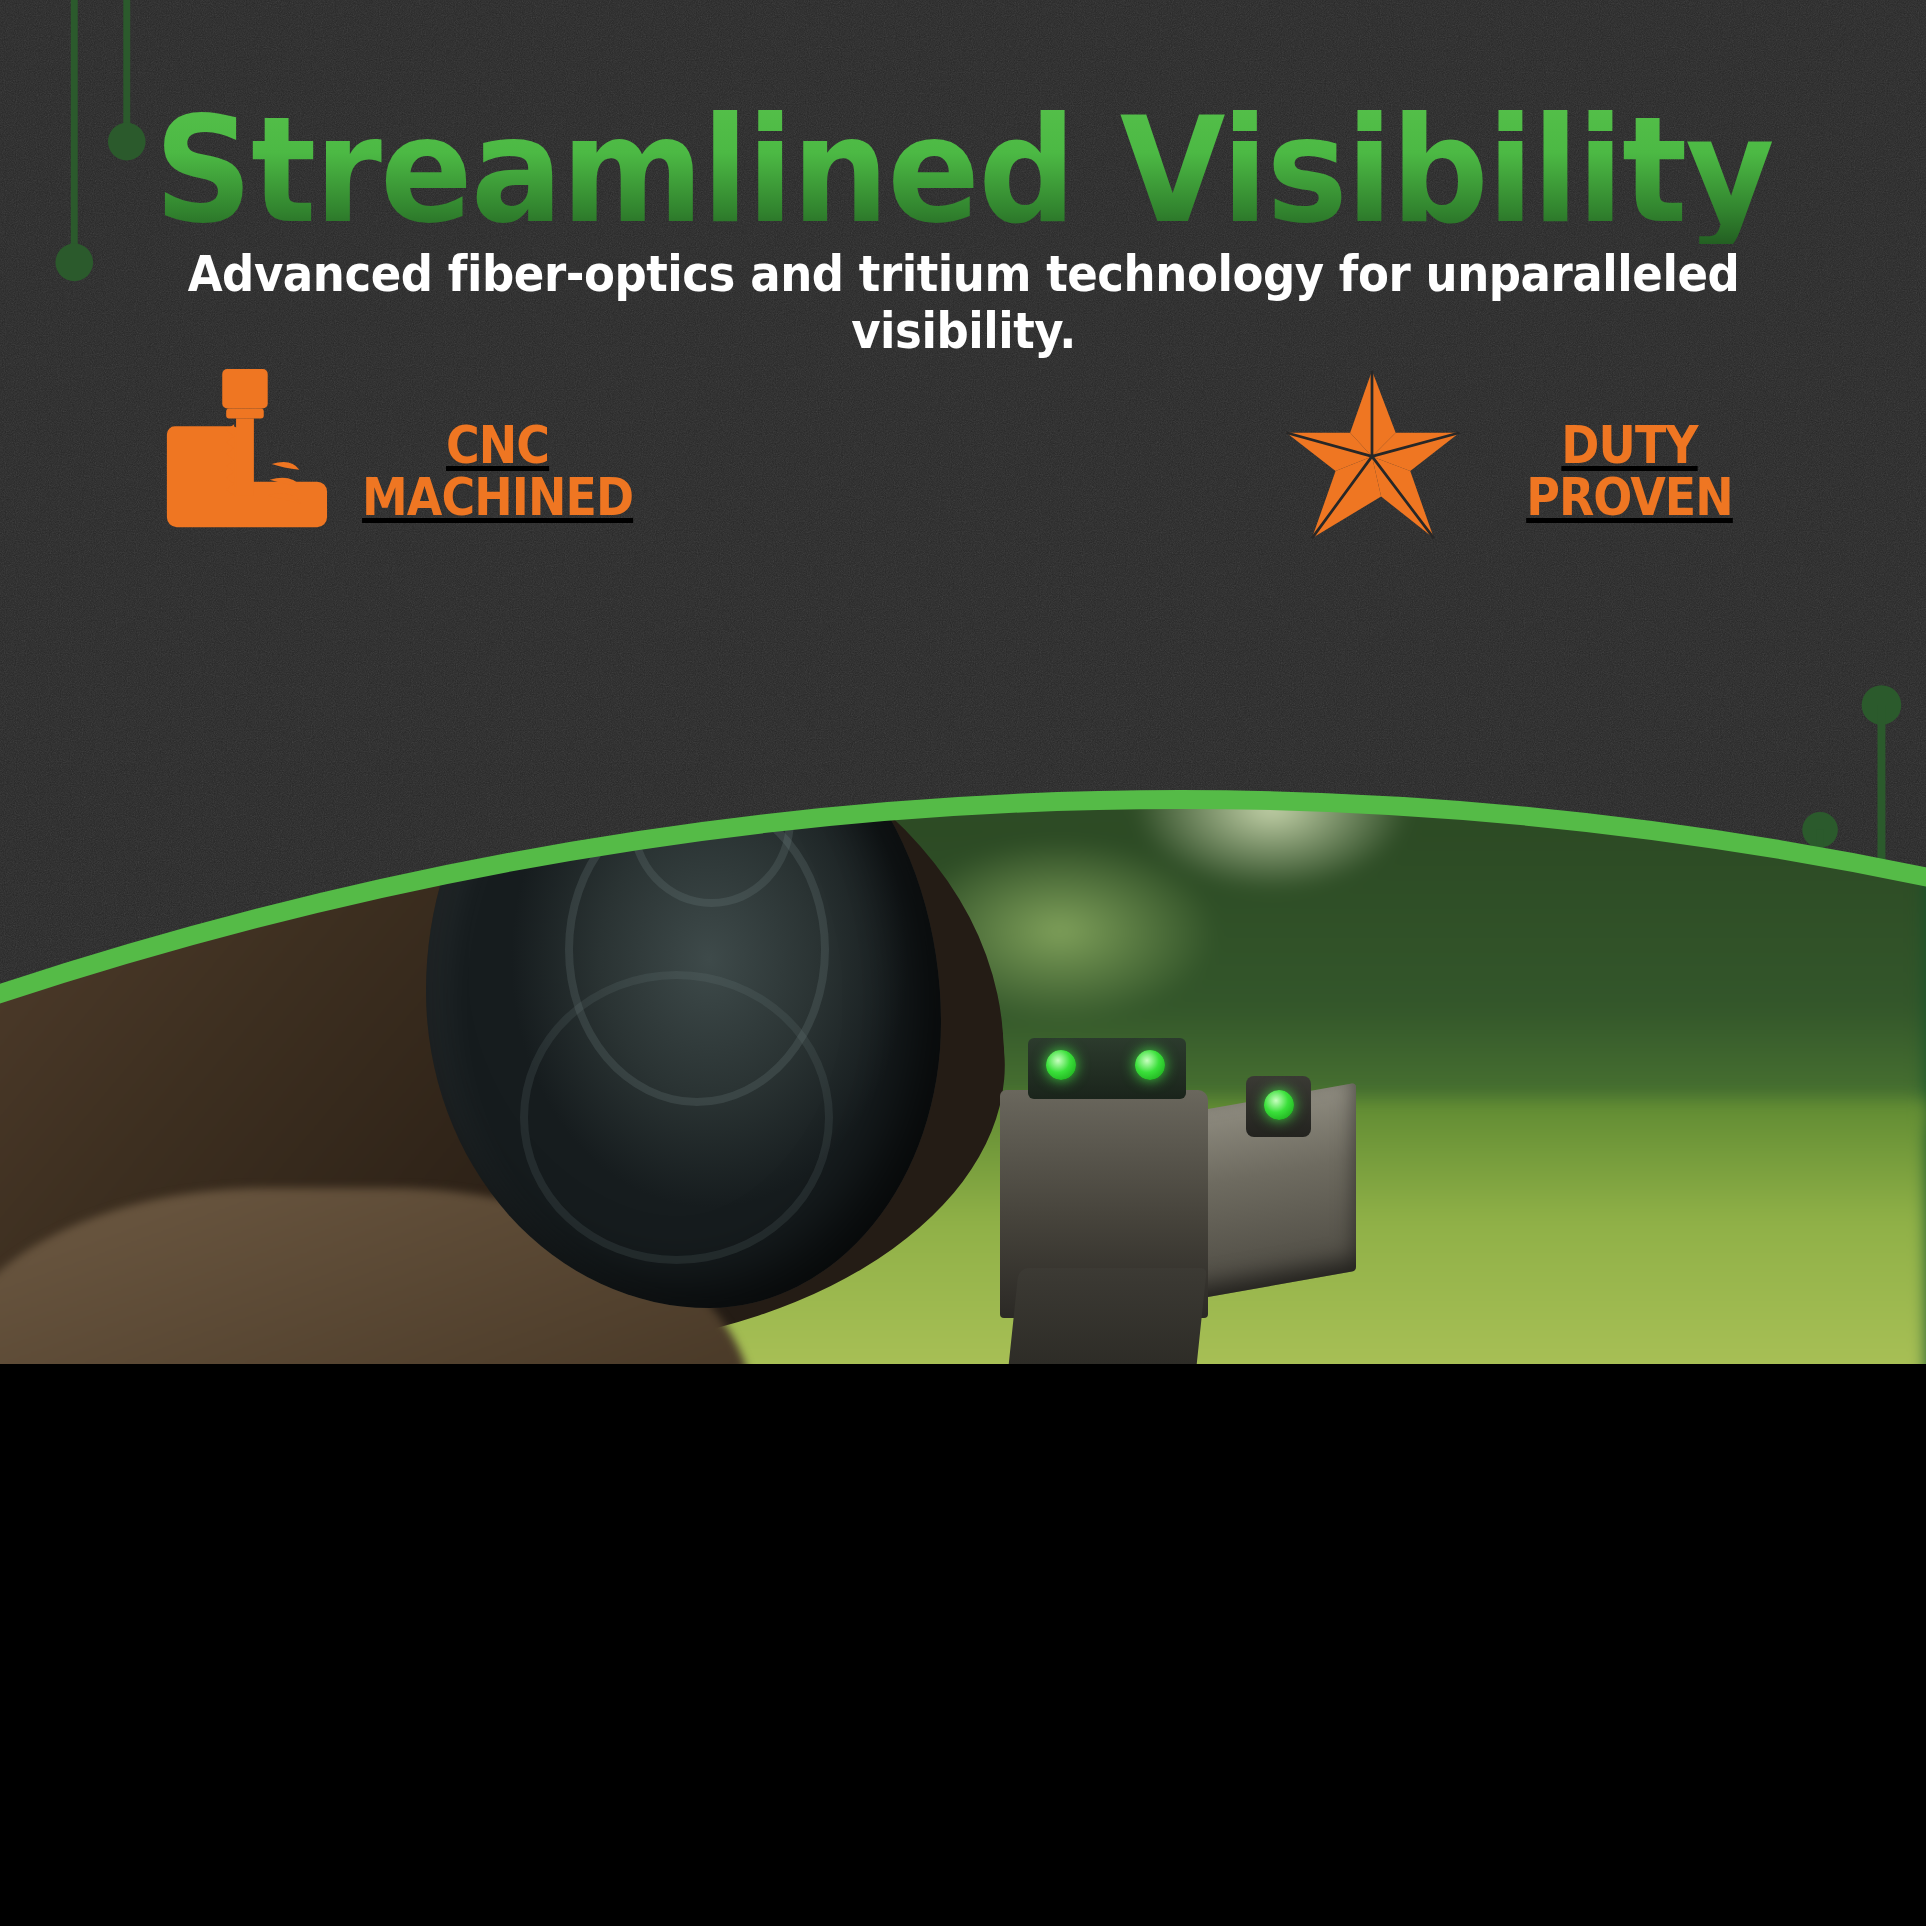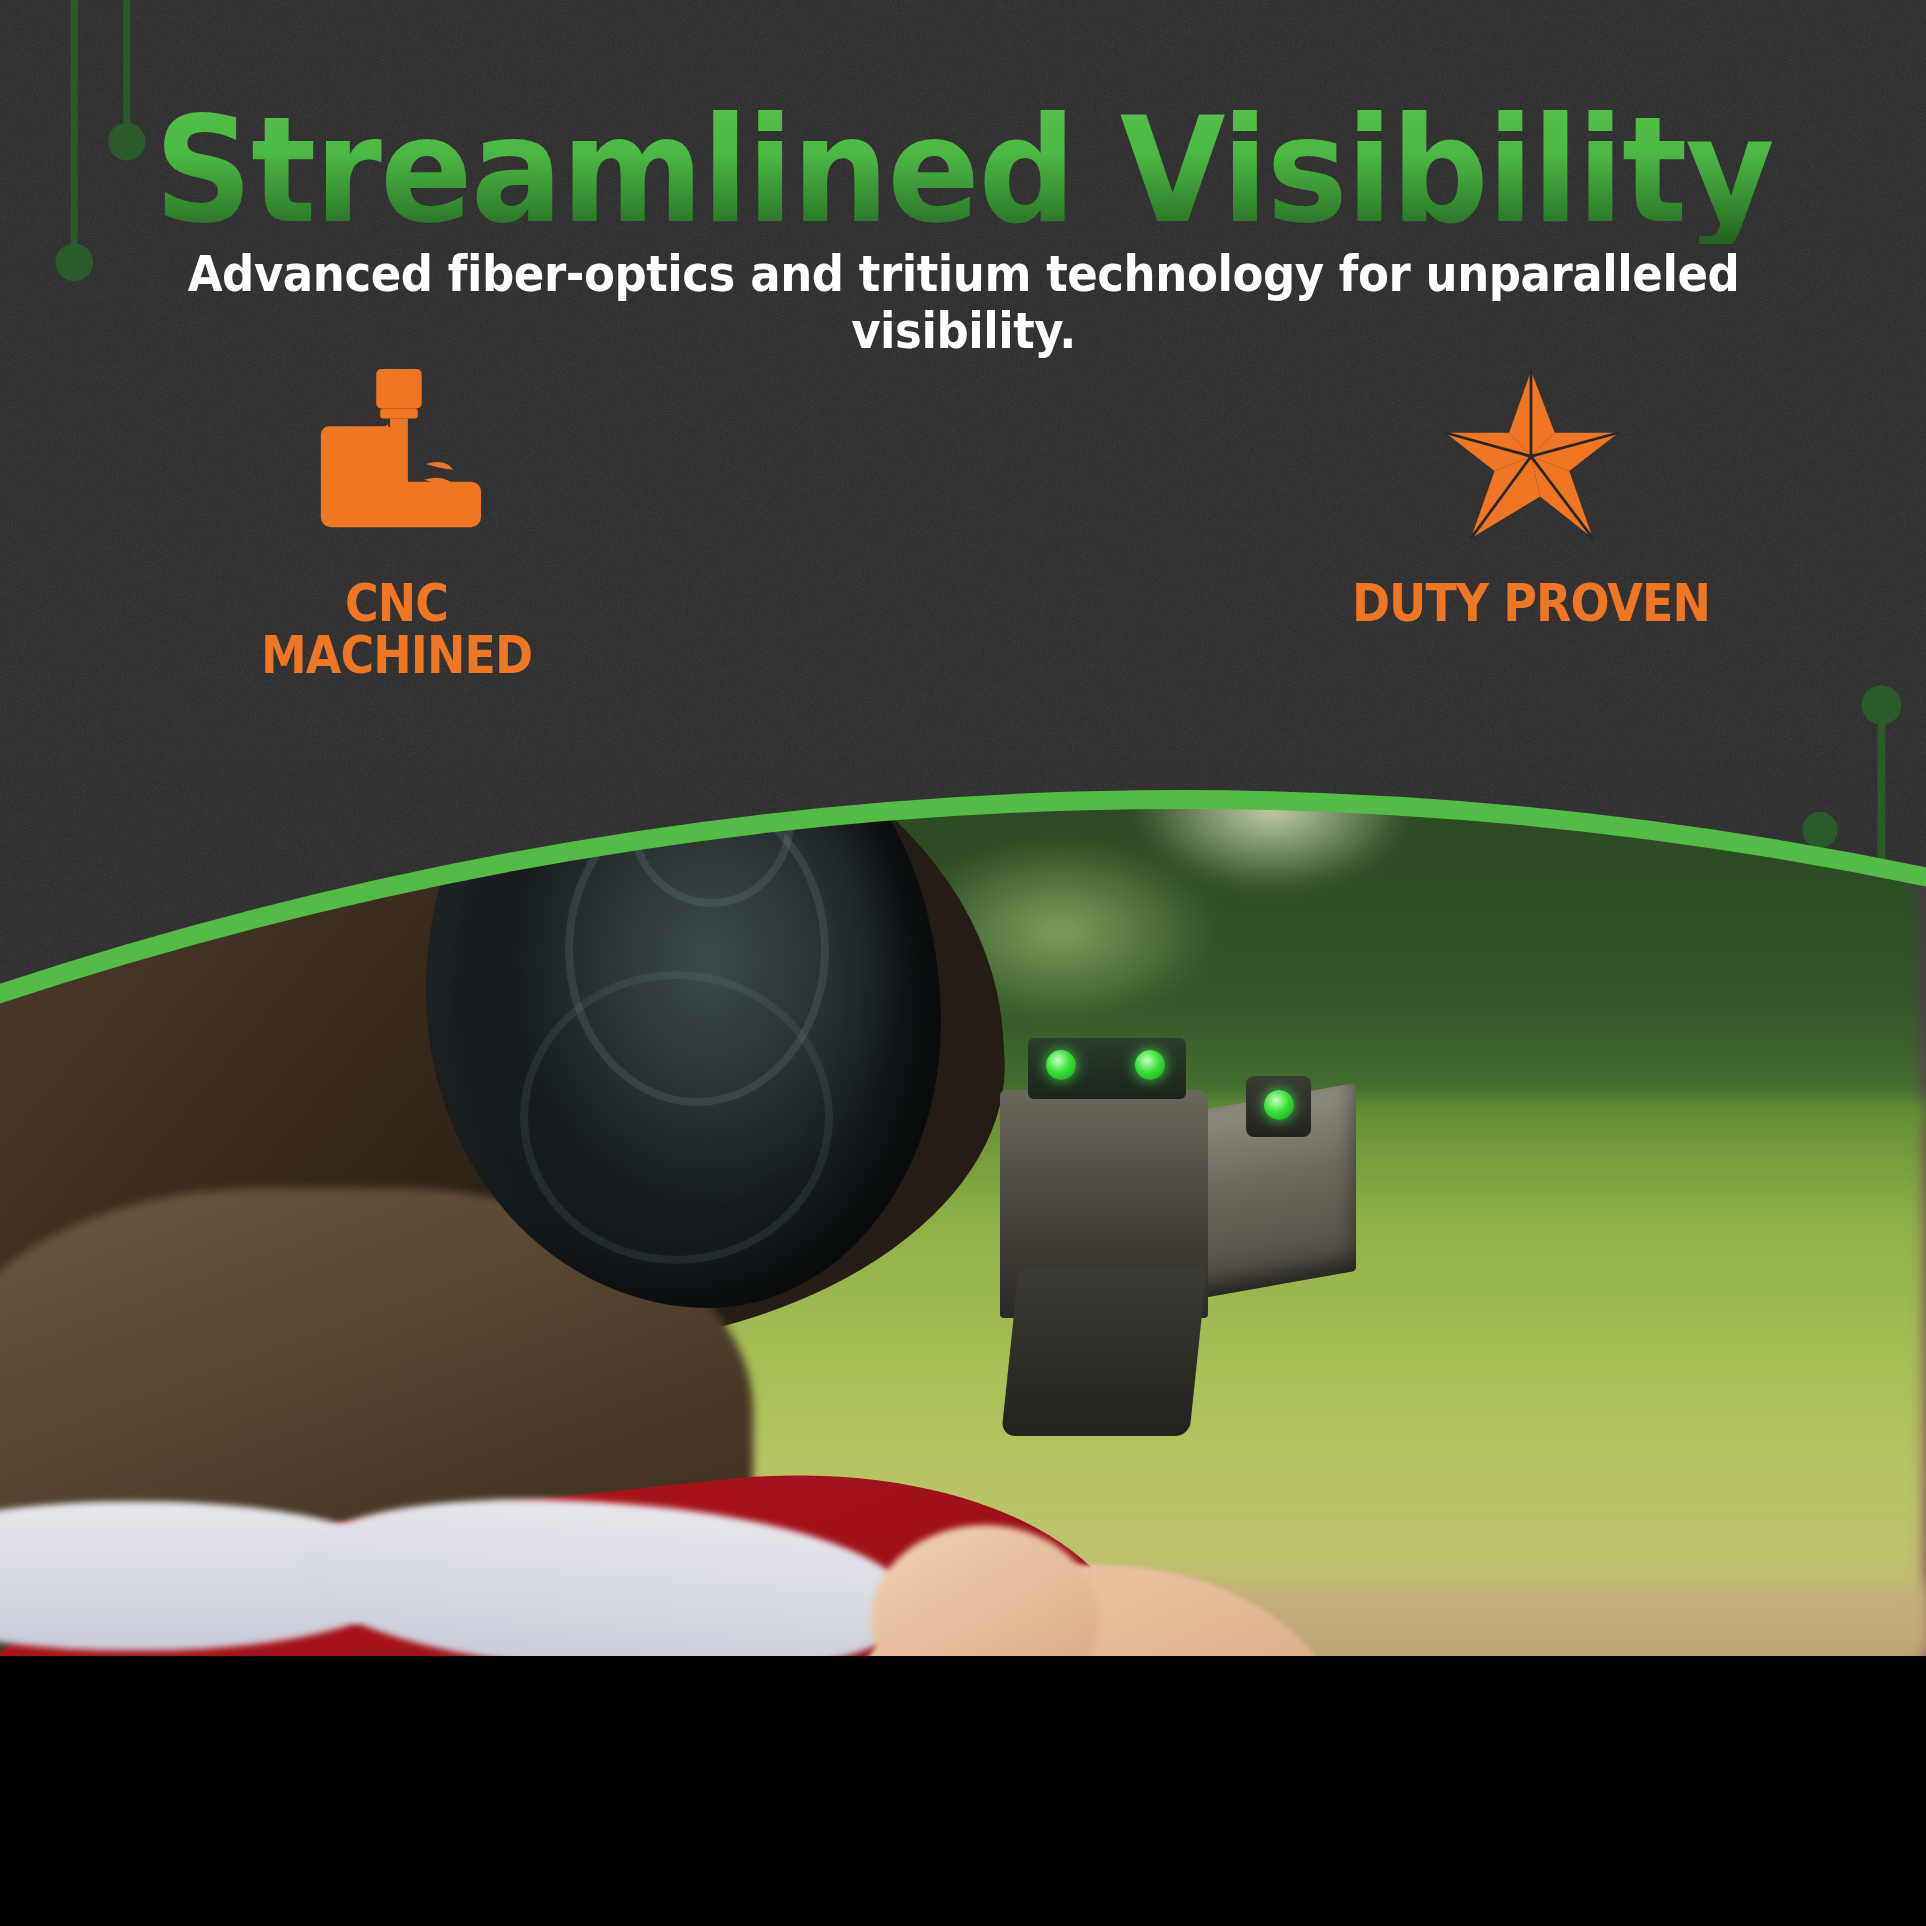--- a/index.html
+++ b/index.html
@@ -1,35 +1,35 @@
 <!DOCTYPE html>
 <html><head>
 <meta charset="utf-8">
 <style>
   html,body{margin:0;padding:0;background:#000;}
   body{width:1927px;height:1927px;overflow:hidden;font-family:"Liberation Sans",sans-serif;}
 
-  #poster{position:relative;width:1927px;height:1656px;overflow:hidden;background:#701a75;}
+  #poster{position:relative;width:1927px;height:1364px;overflow:hidden;background:#14532d;}
 
   
   .headline{position:absolute;left:0;top:97px;width:1927px;text-align:center;
     font-size:147px;font-weight:bold;letter-spacing:-2px;line-height:1;
     font-family:"DejaVu Sans",sans-serif;
     background:linear-gradient(180deg,#55c04a 0%,#4cb944 38%,#31832e 78%,#235f22 100%);
     -webkit-background-clip:text;background-clip:text;color:transparent;
     -webkit-text-fill-color:transparent;
     transform:scaleX(.93);transform-origin:center;}
   .subhead{position:absolute;left:0;top:246px;width:1927px;text-align:center;
     font-size:49px;font-weight:bold;color:#ffffff;letter-spacing:-0.5px;
     font-family:"DejaVu Sans",sans-serif;transform:scaleX(.92);transform-origin:center;}
 
   
   .features{position:absolute;left:139px;top:366px;width:1649px;height:317px;
     display:flex;align-items:flex-start;justify-content:space-between;}
-  .feature{width:515px;display:flex;flex-direction:column;align-items:center;}
+  .feature{width:515px;display:flex;align-items:center;text-decoration:underline;}
   .feature-icon{height:178px;display:flex;align-items:center;justify-content:center;}
   .feature-label{margin-top:34px;text-align:center;color:#ef7622;font-weight:bold;
     font-size:51px;line-height:1.02;letter-spacing:-1px;
     font-family:"DejaVu Sans",sans-serif;transform:scaleX(.9);}
 
   
   .photo{position:absolute;left:0;top:634px;width:1927px;height:1293px;overflow:hidden;}
   .photo-inner{position:absolute;inset:0;}
 
   

